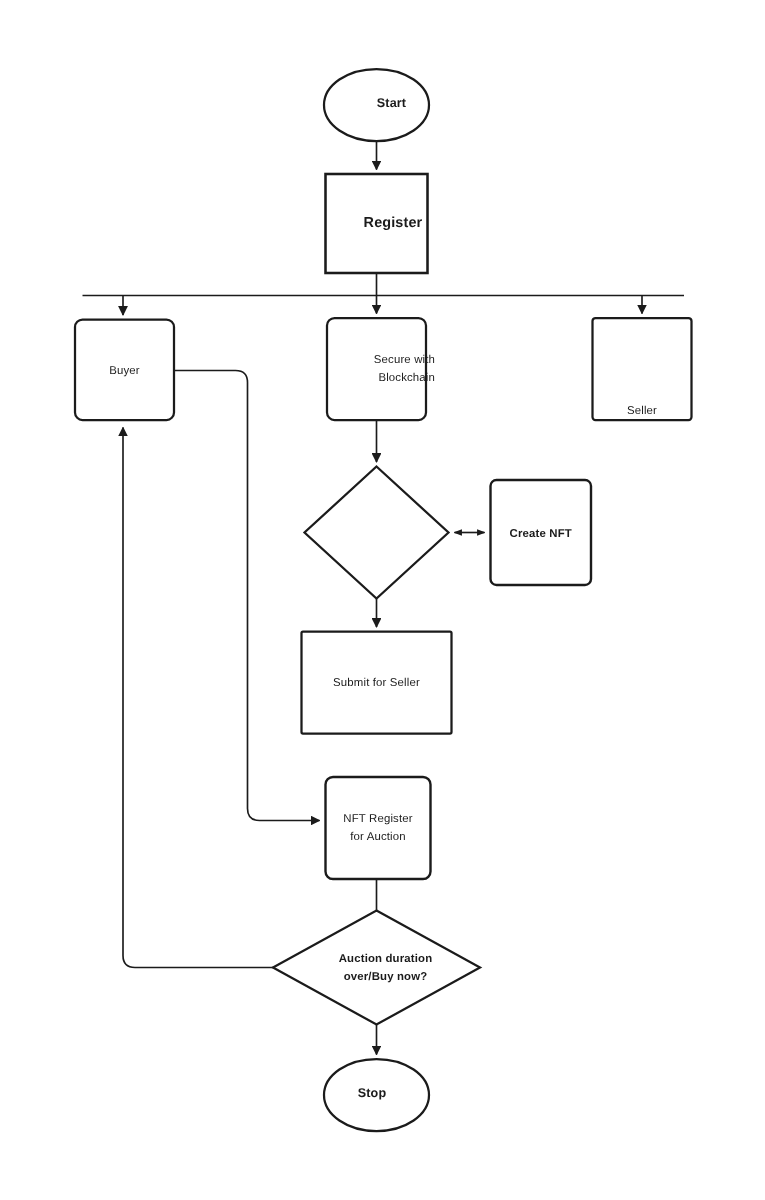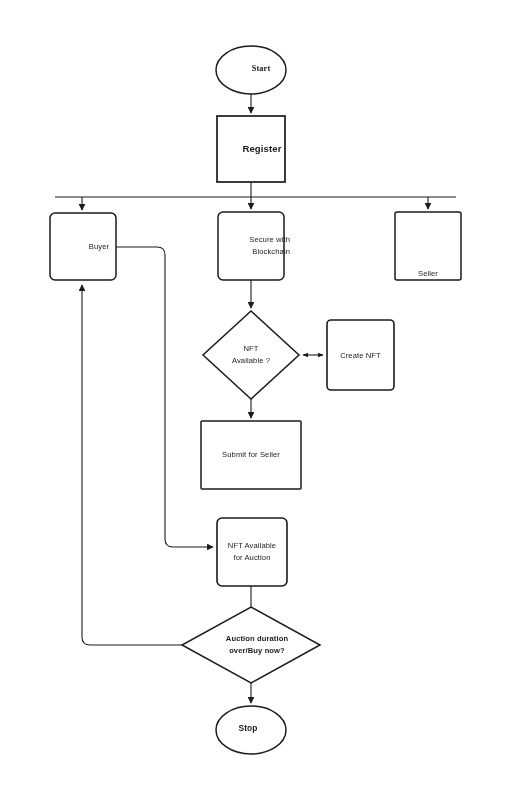--- a/index.html
+++ b/index.html
@@ -112,39 +112,37 @@
       <rect x="201" y="421" width="100" height="68" rx="1" ry="1" stroke-width="1.5"></rect>
 
       <rect x="217" y="518" width="70" height="68" rx="5" ry="5" stroke-width="1.6"></rect>
 
       <polygon points="251,607 320,645 251,683 182,645" stroke-width="1.5"></polygon>
 
       <ellipse cx="251" cy="730" rx="35" ry="24" stroke-width="1.5"></ellipse>
     </g>
   </svg>
 
-  <div class="node-label terminal" style="left:216px; top:63px; width:90px;font-family:Liberation Serif, serif;">Start</div>
+  <div class="node-label terminal" style="left:216px; top:63px; width:90px;">Start</div>
 
   <div class="node-label strong" style="left:217px; top:143px; width:68px;">Register</div>
 
-  <div class="node-label" style="left:50px; top:241px; width:66px;margin-left:16px;">Buyer</div>
+  <div class="node-label" style="left:50px; top:241px; width:66px;">Buyer</div>
 
   <div class="node-label" style="left:212px; top:234px; width:78px;text-align:right;">Secure with
 Blockchain</div>
 
   <div class="node-label" style="left:395px; top:240px; width:66px;margin-top:28px;">Seller</div>
 
-  <div class="node-label" style="left:207px; top:343px; width:88px;">NFT
-Available ?</div>
 
-  <div class="node-label" style="left:327px; top:350px; width:67px;">Create NFT</div>
+  <div class="node-label" style="left:327px; top:350px; width:67px;font-weight:bold;">Create NFT</div>
 
   <div class="node-label" style="left:201px; top:449px; width:100px;">Submit for Seller</div>
 
-  <div class="node-label" style="left:214px; top:540px; width:76px;">NFT Available
+  <div class="node-label" style="left:214px; top:540px; width:76px;">NFT Register
 for Auction</div>
 
   <div class="node-label" style="left:200px; top:633px; width:114px;font-weight:bold;">Auction duration
 over/Buy now?</div>
 
   <div class="node-label terminal" style="left:216px; top:723px; width:64px;">Stop</div>
 
 </div>
 
 </body></html>

